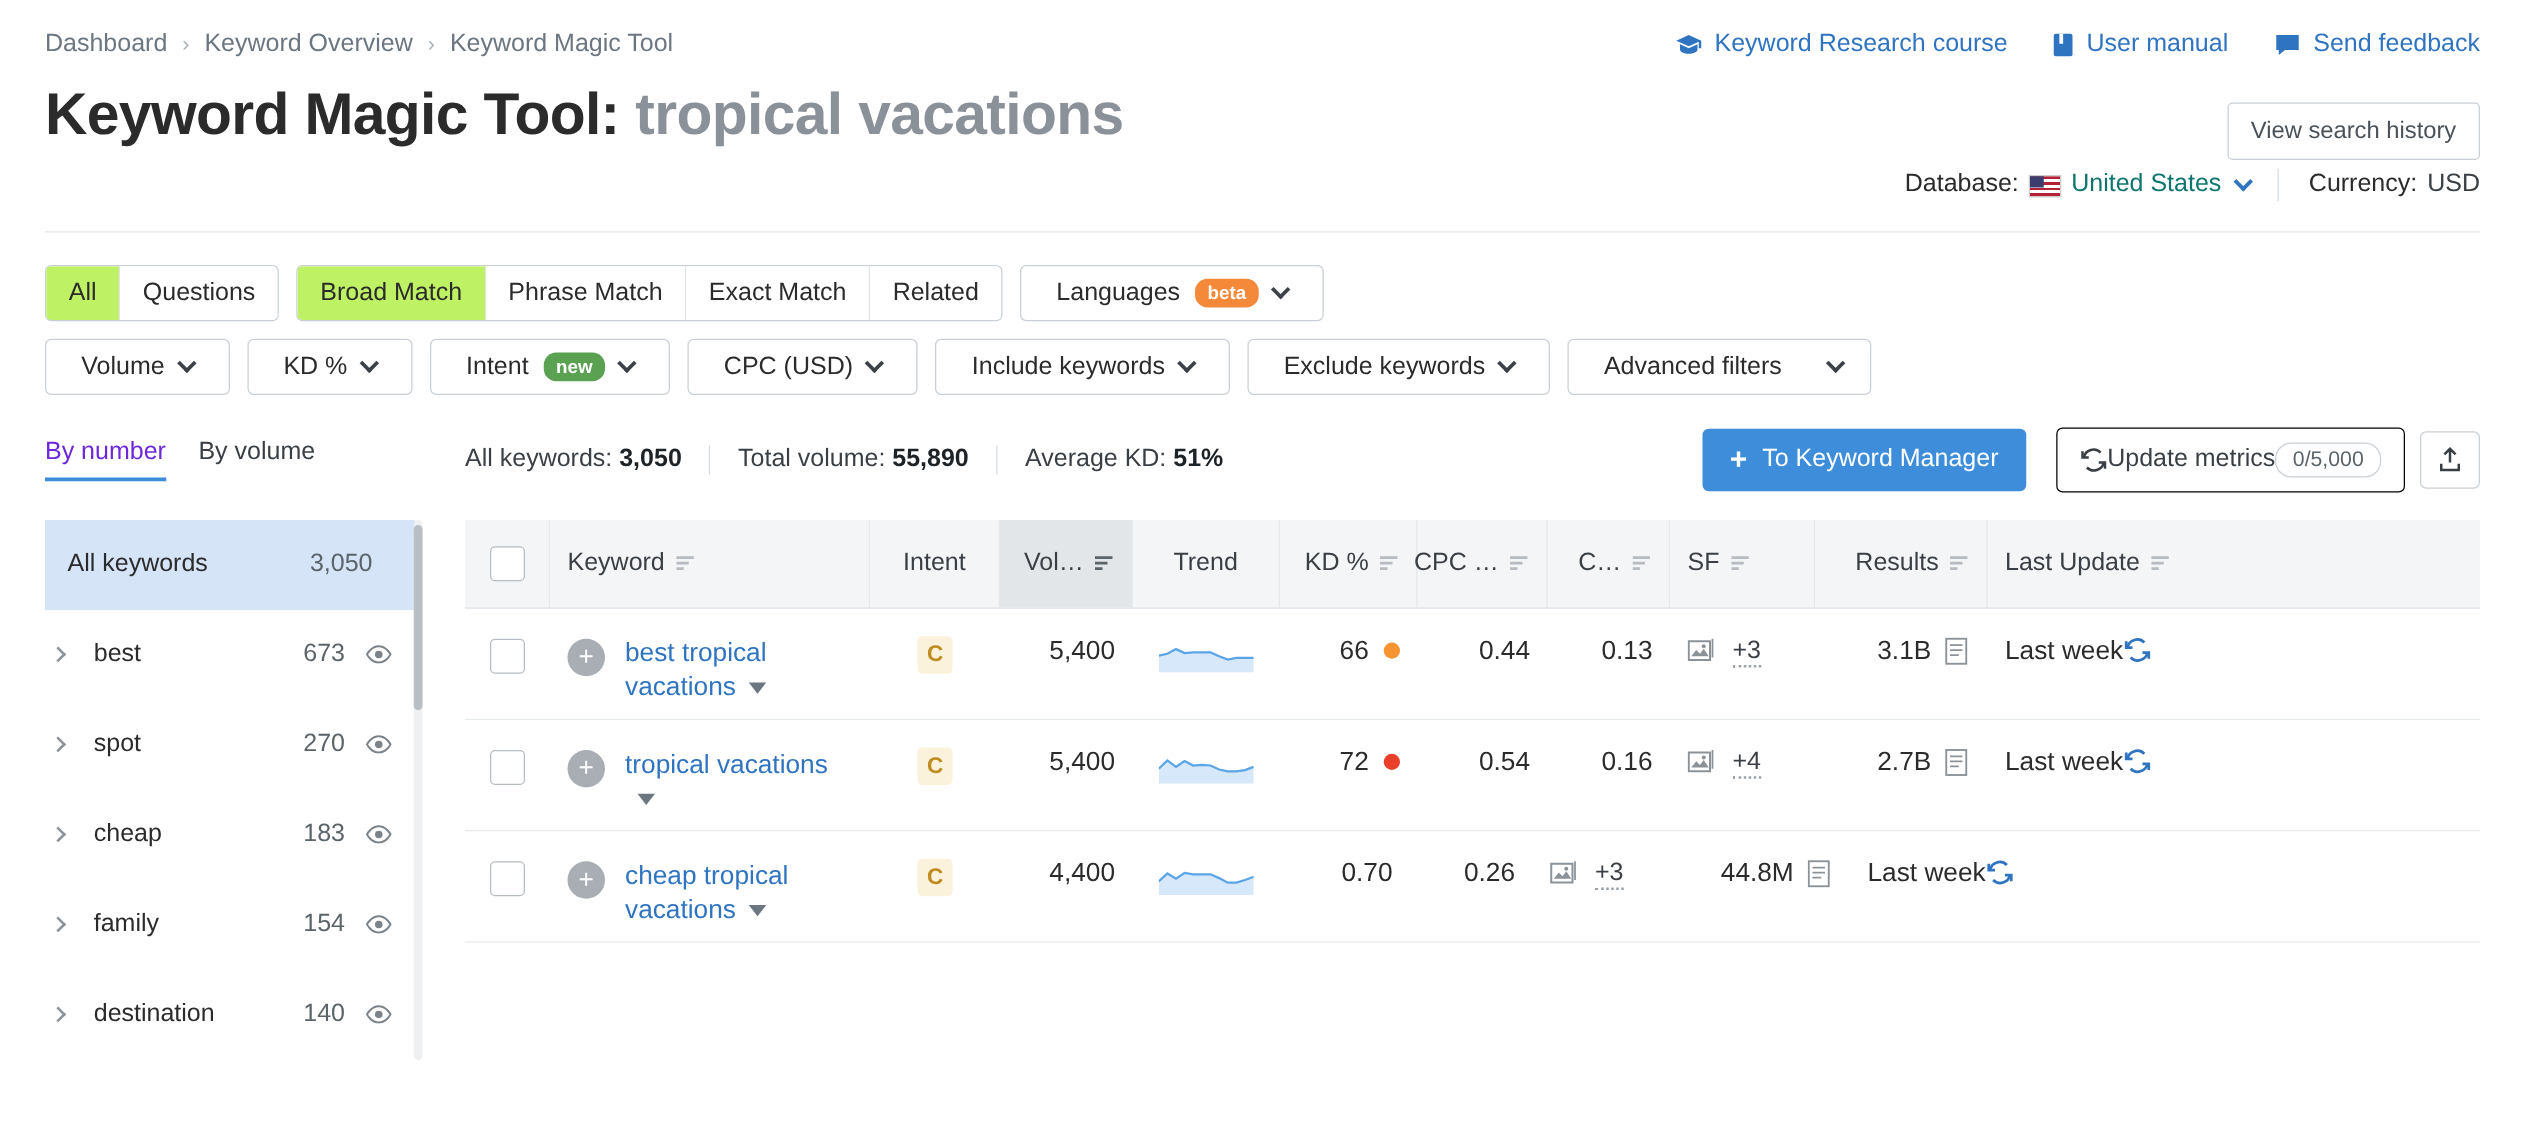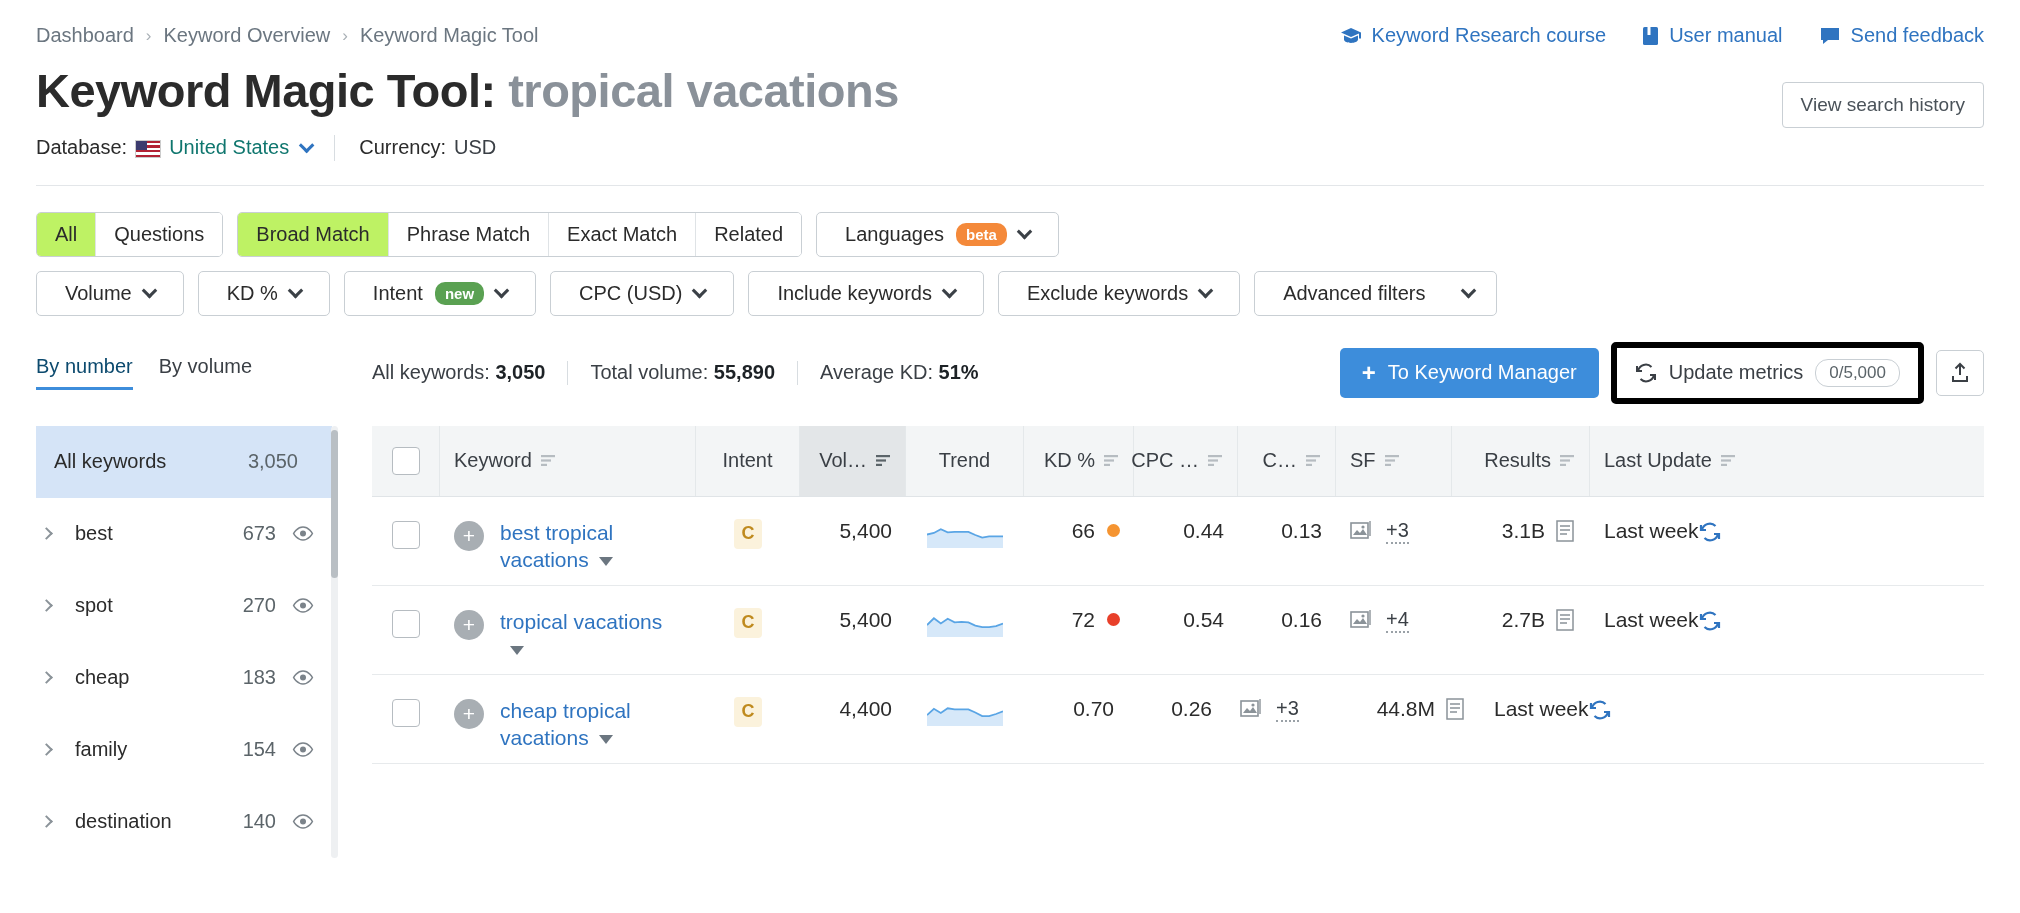--- a/index.html
+++ b/index.html
@@ -38,21 +38,21 @@
   .view-history-btn {
     position: absolute; right: 36px; top: 82px;
     border: 1px solid #c9cfd4; border-radius: 4px;
     background: #fff; color: #4a5259;
     font-size: 19px; padding: 11px 18px; cursor: pointer;
     font-family: "Liberation Sans", sans-serif;
   }
 
   .meta-row {
     display: flex; align-items: center; gap: 0;
-    margin-top: 18px; font-size: 20px; color: #3a3f45;
+    margin-top: 18px; font-size: 20px; color: #3a3f45; justify-content: flex-end;
   }
   .meta-label { color: #2b2b2b; }
   .db-flag {
     display: inline-block; width: 26px; height: 18px; margin: 0 8px -2px 8px;
     background: linear-gradient(to bottom,
       #b22234 0 14%, #fff 14% 28%, #b22234 28% 42%, #fff 42% 57%,
       #b22234 57% 71%, #fff 71% 85%, #b22234 85% 100%);
     position: relative; border: 1px solid #ccc;
   }
   .db-flag::after {
@@ -103,39 +103,40 @@
   .badge.beta { background: #f4893a; }
   .badge.new  { background: #5aa152; }
 
   
   .toolbar {
     display: flex; align-items: center;
     padding: 26px 36px 0 36px; position: relative;
   }
   .sort-tabs { display: flex; gap: 26px; width: 296px; }
   .sort-tab { font-size: 20px; color: #3a3f45; cursor: pointer; padding-bottom: 9px; }
-  .sort-tab.active { color: #0c4a6e; border-bottom: 3px solid #3d8ddb; }
+  .sort-tab.active { color: #6d28d9; border-bottom: 3px solid #3d8ddb; }
 
   .stats { display: flex; align-items: center; gap: 0; margin-left: 40px; font-size: 20px; color: #3a3f45; }
   .stat b { color: #1d2226; font-weight: bold; }
   .stat-div { width: 1px; height: 24px; background: #d8dde1; margin: 0 22px; }
 
   .toolbar-right { margin-left: auto; display: flex; align-items: center; gap: 12px; }
   .btn-primary {
     display: flex; align-items: center; gap: 12px;
     background: #3d8ddb; color: #fff; border: none; border-radius: 5px;
     font-size: 20px; padding: 13px 22px; cursor: pointer;
     font-family: "Liberation Sans", sans-serif;
   }
   .btn-plus { font-size: 24px; line-height: 1; font-weight: bold; }
   .btn-outline {
-    display: flex; align-items: center; gap: 12px;
-    background: #fff; color: #3a3f45; border: 6px solid #000000; border-radius: 5px;
+    display: flex; align-items: center; 
+    background: #fff; color: #3a3f45; border: 1px solid #000000; border-radius: 5px;
     font-size: 20px; padding: 11px 18px; cursor: pointer;
     font-family: "Liberation Sans", sans-serif;
+    margin-left: 12px;
   }
   .pill {
     border: 1px solid #c9cfd4; border-radius: 13px; font-size: 17px;
     padding: 3px 13px; color: #5b6469;
   }
   .icon-btn {
     background: #fff; border: 1px solid #c9cfd4; border-radius: 5px;
     width: 48px; height: 46px; display: flex; align-items: center; justify-content: center;
     cursor: pointer;
   }
@@ -231,21 +232,21 @@
 
   .spark { width: 76px; height: 26px; display: block; margin-top: 3px; }
 
   .kd-wrap { display: flex; align-items: center; gap: 12px; justify-content: flex-end; width: 100%; }
   .kd-dot { width: 13px; height: 13px; border-radius: 50%; flex: none; }
 
   .sf-wrap { display: flex; align-items: center; gap: 12px; }
   .sf-plus { font-size: 20px; color: #3a3f45; border-bottom: 2px dotted #9aa1a7; cursor: pointer; }
 
   .res-wrap { display: flex; align-items: center; gap: 11px; justify-content: flex-end; width: 100%; }
-  .upd-wrap { display: flex; align-items: flex-end; gap: 0; }
+  .upd-wrap { display: flex; align-items: flex-start; gap: 0; }
   .upd-text { color: #2b2b2b; }
 
   svg.i { display: block; }
 </style>
 </head>
 <body>
 
 <div class="header">
 
   <div class="breadcrumb">

